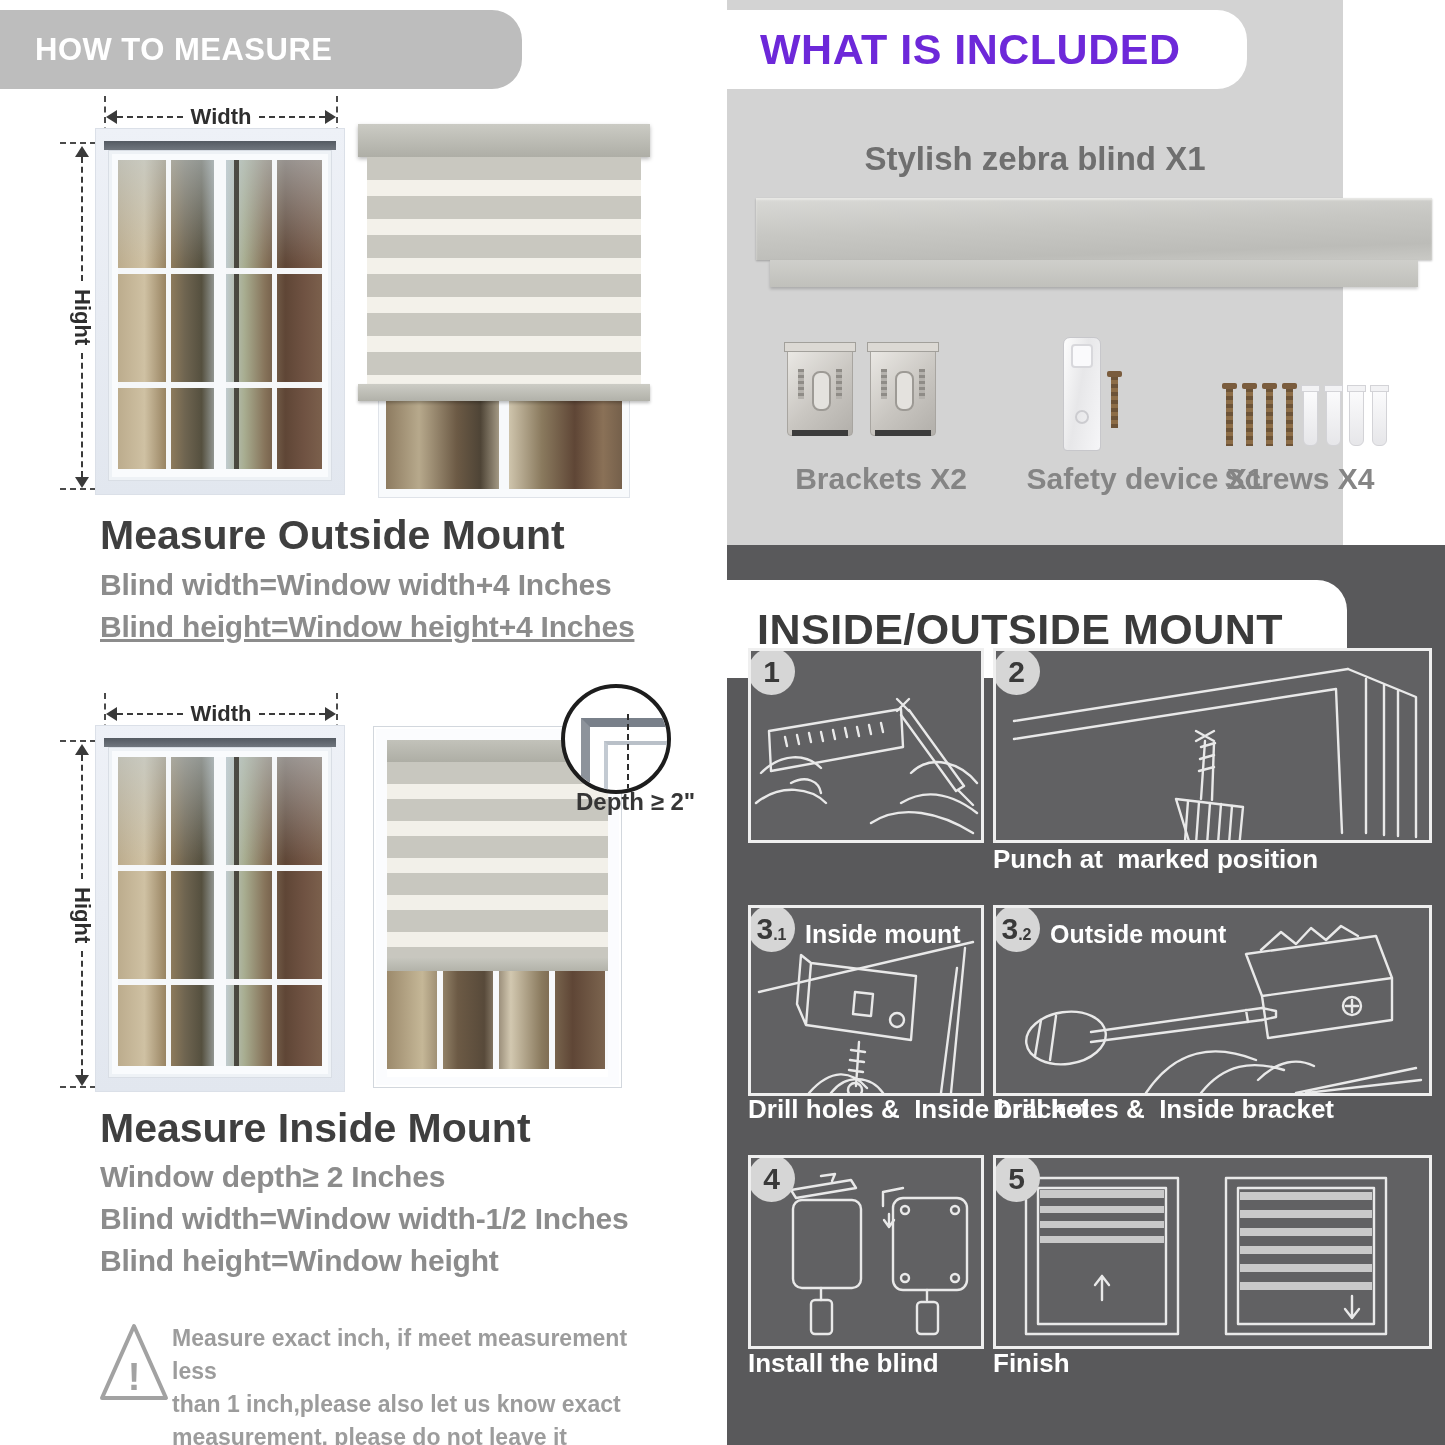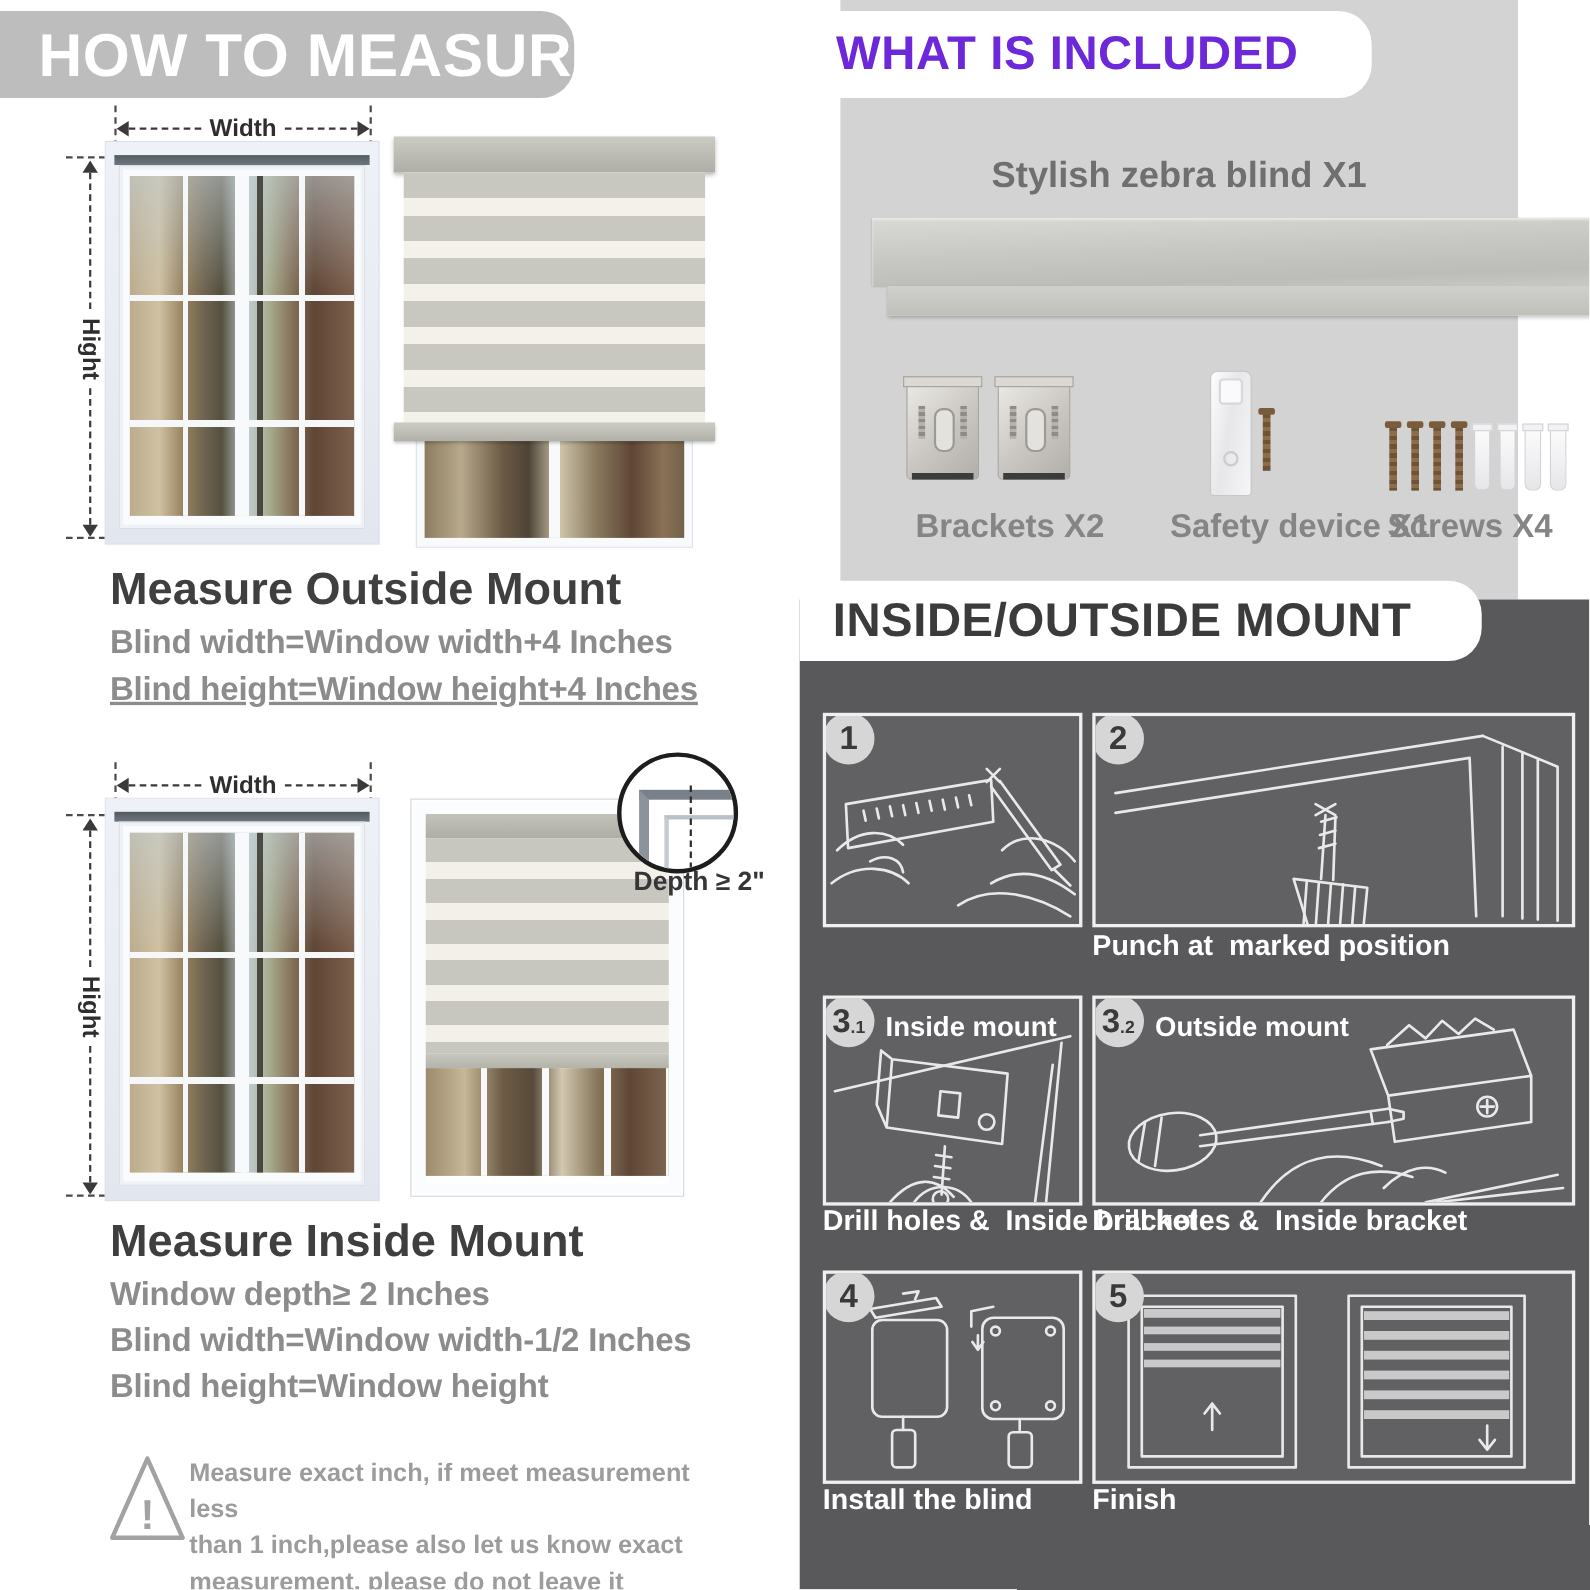--- a/index.html
+++ b/index.html
@@ -1,29 +1,29 @@
 <!DOCTYPE html>
 <html><head>
 <meta charset="utf-8">
 <style>
   html,body { margin:0; padding:0; background:#fff; }
   #canvas {
     position:relative; width:1445px; height:1445px; overflow:hidden;
     background:#ffffff; font-family:"Liberation Sans", sans-serif;
   }
   
-  .right-top   { position:absolute; left:727px; top:0;     width:616px; height:545px; background:#d3d3d3;margin-left:37px; }
+  .right-top   { position:absolute; left:727px; top:0;     width:616px; height:545px; background:#d3d3d3; }
   .right-bottom{ position:absolute; left:727px; top:545px; width:718px; height:900px; background:#59595b; }
 
   
   .hdr { position:absolute; border-radius:0 30px 30px 0; font-weight:bold;
          display:flex; align-items:center; letter-spacing:.5px; white-space:nowrap; }
-  #hdr-measure  { left:0;     top:10px;  width:487px; height:79px; background:#bdbdbd; color:#ffffff; font-size:55px; padding-left:35px; }
+  #hdr-measure  { left:0;     top:10px;  width:487px; height:79px; background:#bdbdbd; color:#ffffff; font-size:31px; padding-left:35px; }
   #hdr-included { left:727px; top:10px;  width:487px; height:79px; background:#ffffff; color:#6d28d9; font-size:43px; padding-left:33px; }
-  #hdr-mount    { left:727px; top:528px; width:590px; height:73px; background:#ffffff; color:#3b3b3b; font-size:43px; padding-left:30px; }
+  #hdr-mount    { left:727px; top:580px; width:590px; height:98px; background:#ffffff; color:#3b3b3b; font-size:43px; padding-left:30px; }
 
   
   .harrow { position:absolute; display:flex; align-items:center; height:24px;justify-content:center; }
   .harrow .dash { flex:1; height:0; border-top:2px dashed #3a3a3a; }
   .harrow .lbl  { padding:0 8px; font-weight:bold; font-size:22px; color:#2e2e2e; }
   .ah-l { width:0;height:0;border-top:7px solid transparent;border-bottom:7px solid transparent;border-right:11px solid #3a3a3a; }
   .ah-r { width:0;height:0;border-top:7px solid transparent;border-bottom:7px solid transparent;border-left:11px solid #3a3a3a; }
   .varrow { position:absolute; display:flex; flex-direction:column; align-items:center; width:24px; }
   .varrow .dash { flex:1; width:0; border-left:2px dashed #3a3a3a; }
   .varrow .lbl { writing-mode:vertical-rl; text-orientation:mixed; font-weight:bold; font-size:22px; color:#2e2e2e; padding:8px 0; }

